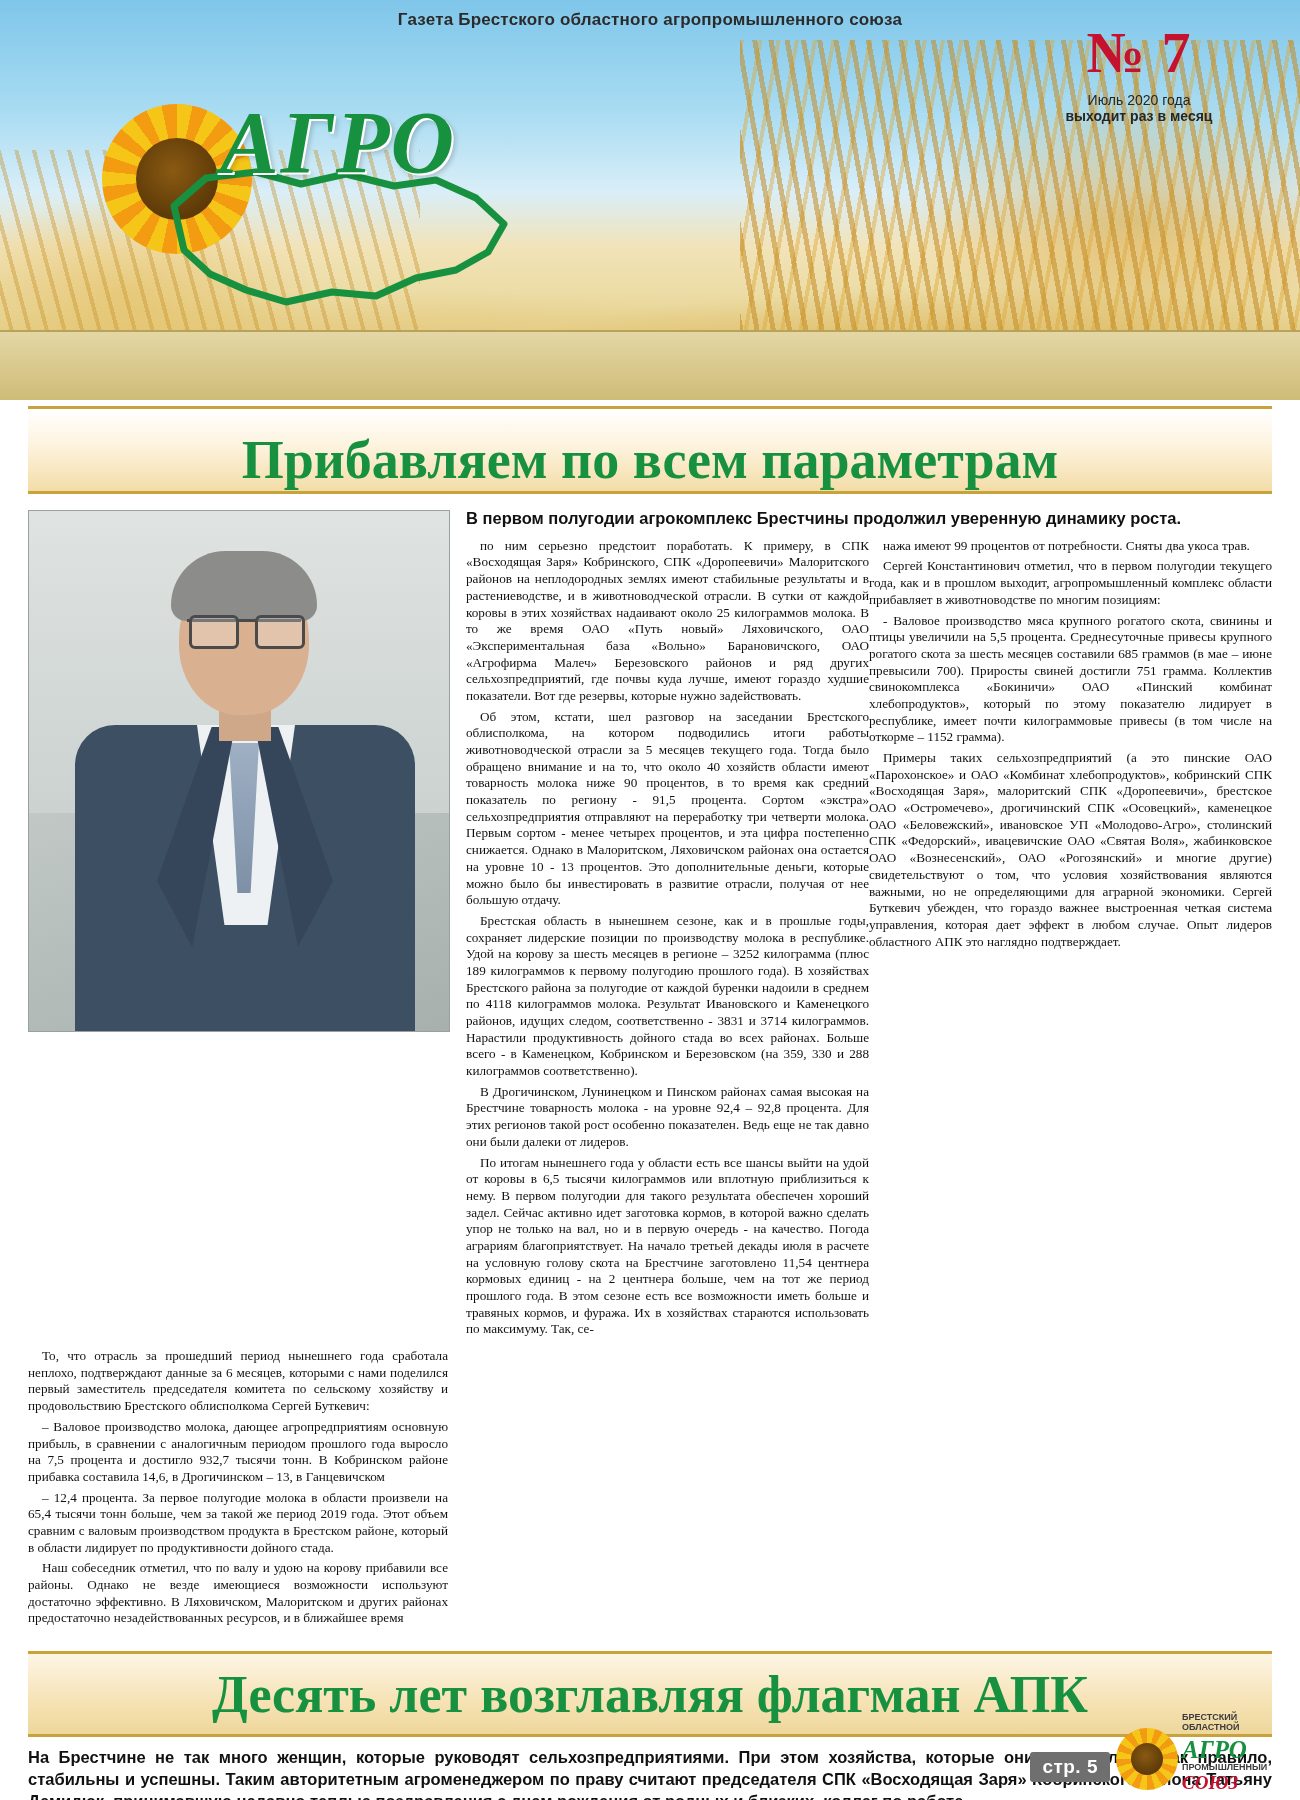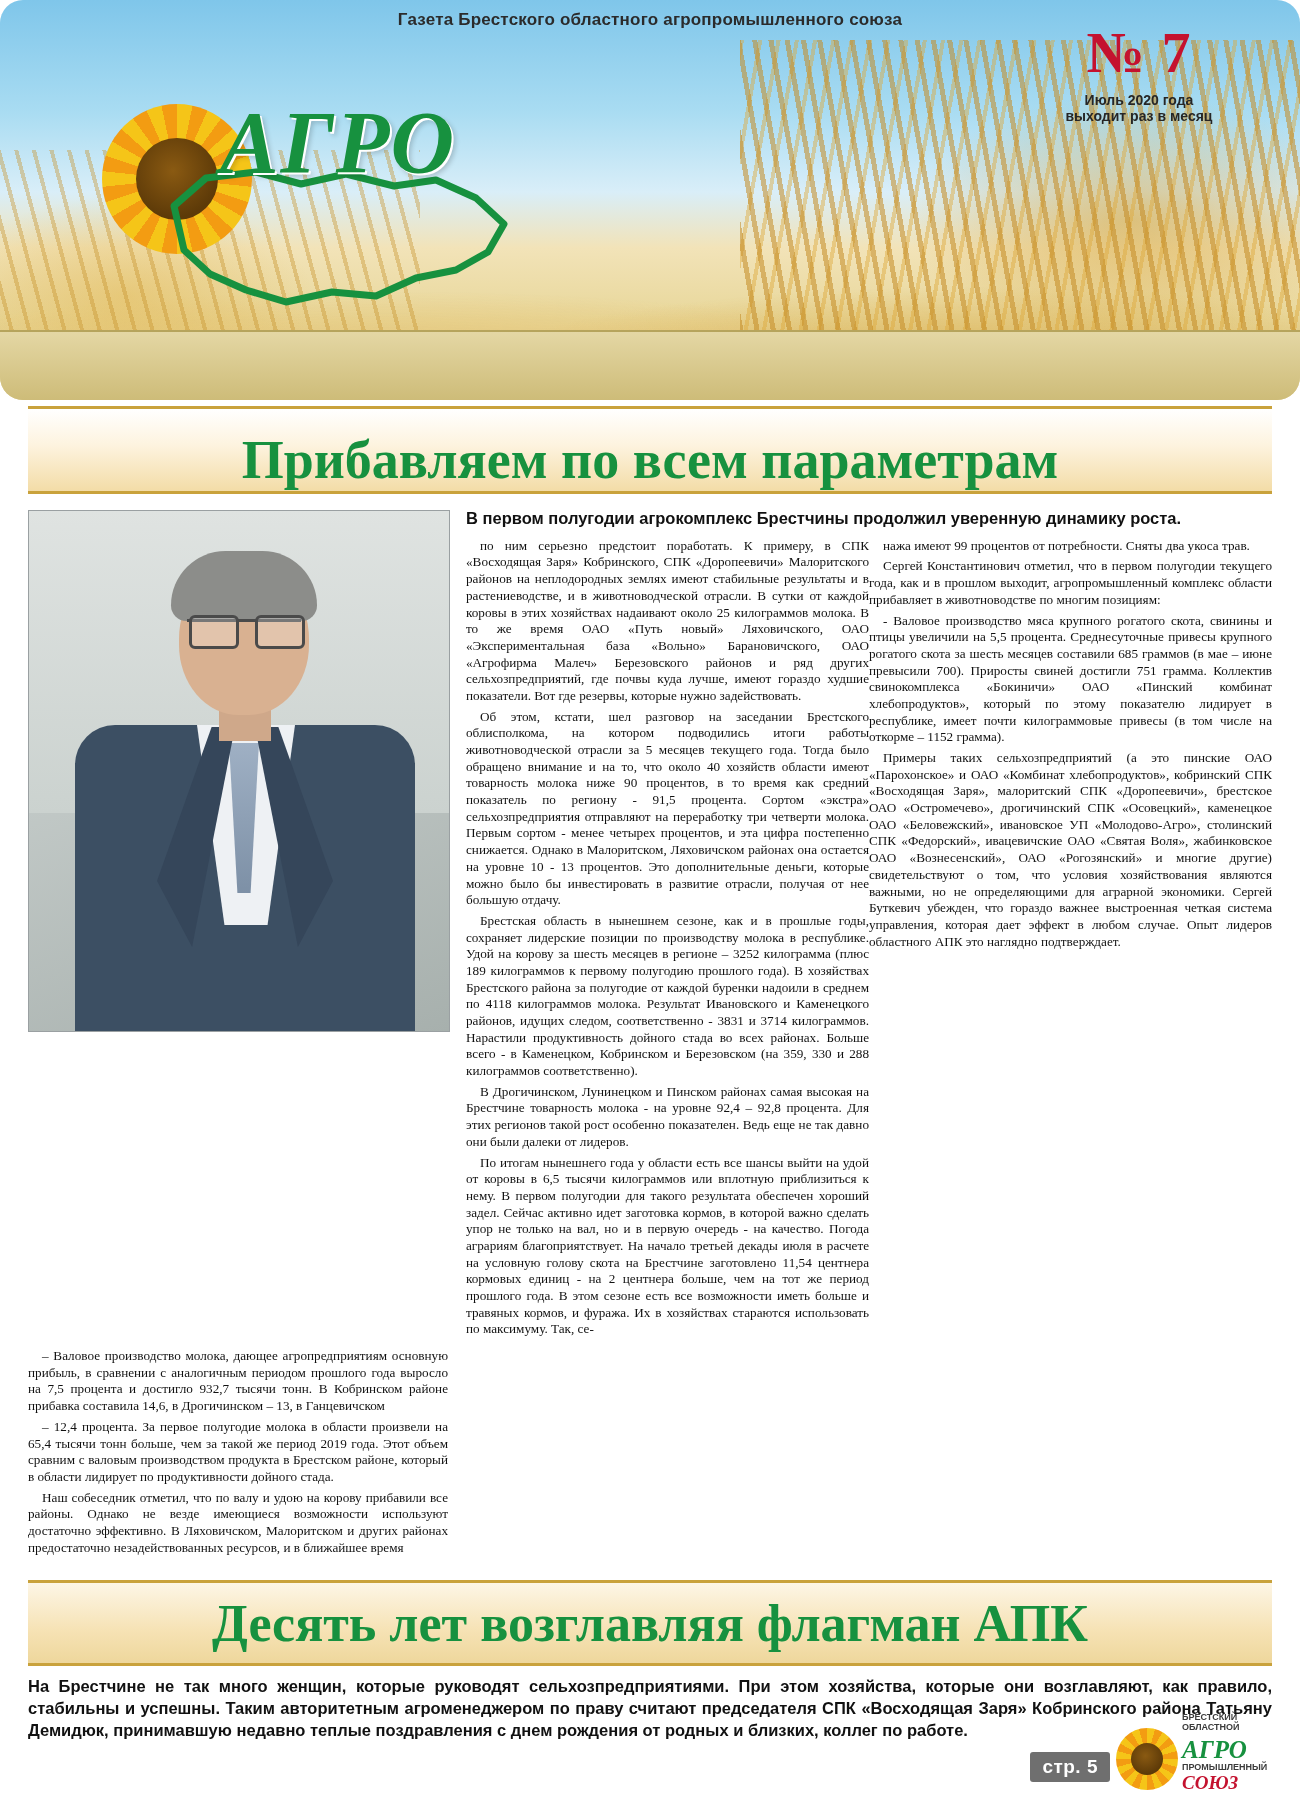--- a/index.html
+++ b/index.html
@@ -10,21 +10,20 @@
     color:#111;
     overflow:hidden;
     position:relative;
   }
   .page{width:1300px;height:1800px;position:relative;}
 
   
   .masthead{
     position:relative;width:1300px;height:400px;overflow:hidden;
     background:linear-gradient(180deg,#7fc6ea 0%,#a9dcf2 28%,#d9eef8 48%,#f2e3b8 62%,#e8d79a 80%,#dccb8d 100%);
-    border-radius:23px;
   }
   .sky-clouds{
     position:absolute;left:0;top:0;width:1300px;height:170px;
     background:
       radial-gradient(closed-shape at 20% 40%, rgba(255,255,255,.9), rgba(255,255,255,0) 60%),
       radial-gradient(ellipse 180px 60px at 18% 55%, rgba(255,255,255,.85), rgba(255,255,255,0) 70%),
       radial-gradient(ellipse 220px 70px at 55% 30%, rgba(255,255,255,.7), rgba(255,255,255,0) 70%),
       radial-gradient(ellipse 260px 80px at 85% 45%, rgba(255,255,255,.6), rgba(255,255,255,0) 70%);
   }
   .field-swoosh{
@@ -50,21 +49,21 @@
   .mh-topline{
     position:absolute;top:10px;left:0;width:1300px;text-align:center;
     font-family:"Liberation Sans", sans-serif;font-weight:bold;font-size:17px;color:#2b2b2b;
     letter-spacing:.2px;
   }
   .issue-block{position:absolute;right:36px;top:24px;text-align:center;width:250px;}
   .issue-no{
     font-family:"Liberation Serif", serif;font-weight:bold;font-size:58px;color:#c4122f;
     line-height:1;letter-spacing:1px;
   }
-  .issue-date{font-family:"Liberation Sans", sans-serif;font-size:14px;color:#262626;margin-top:10px;font-weight:bold;}
+  .issue-date{font-family:"Liberation Sans", sans-serif;font-size:14px;color:#262626;margin-top:10px;font-weight:normal;}
   .issue-sub{font-family:"Liberation Sans", sans-serif;font-size:14px;color:#262626;font-weight:bold;}
 
   .logo-wrap{position:absolute;left:40px;top:86px;width:1060px;height:230px;}
   .sunflower{
     position:absolute;left:62px;top:18px;width:150px;height:150px;
   }
   .sunflower .petals{
     position:absolute;inset:0;
     background:
       conic-gradient(from 0deg,
@@ -260,20 +259,21 @@
       <div class="col" style="width:404px;">
         <p>нажа имеют 99 процентов от потребности. Сняты два укоса трав.</p>
         <p>Сергей Константинович отметил, что в первом полугодии текущего года, как и в прошлом выходит, агропромышленный комплекс области прибавляет в животноводстве по многим позициям:</p>
         <p>- Валовое производство мяса крупного рогатого скота, свинины и птицы увеличили на 5,5 процента. Среднесуточные привесы крупного рогатого скота за шесть месяцев составили 685 граммов (в мае – июне превысили 700). Приросты свиней достигли 751 грамма. Коллектив свинокомплекса «Бокиничи» ОАО «Пинский комбинат хлебопродуктов», который по этому показателю лидирует в республике, имеет почти килограммовые привесы (в том числе на откорме – 1152 грамма).</p>
         <p>Примеры таких сельхозпредприятий (а это пинские ОАО «Парохонское» и ОАО «Комбинат хлебопродуктов», кобринский СПК «Восходящая Заря», малоритский СПК «Доропеевичи», брестское ОАО «Остромечево», дрогичинский СПК «Осовецкий», каменецкое ОАО «Беловежский», ивановское УП «Молодово-Агро», столинский СПК «Федорский», ивацевичские ОАО «Святая Воля», жабинковское ОАО «Вознесенский», ОАО «Рогозянский» и многие другие) свидетельствуют о том, что условия хозяйствования являются важными, но не определяющими для аграрной экономики. Сергей Буткевич убежден, что гораздо важнее выстроенная четкая система управления, которая дает эффект в любом случае. Опыт лидеров областного АПК это наглядно подтверждает.</p>
       </div>
     </div>
 
     <div style="display:flex;gap:16px;width:420px;margin-top:6px;">
       <div class="col" style="width:420px;">
+        <p>То, что отрасль за прошедший период нынешнего года сработала неплохо, подтверждают данные за 6 месяцев, которыми с нами поделился первый заместитель председателя комитета по сельскому хозяйству и продовольствию Брестского облисполкома Сергей Буткевич:</p>
         <p>– Валовое производство молока, дающее агропредприятиям основную прибыль, в сравнении с аналогичным периодом прошлого года выросло на 7,5 процента и достигло 932,7 тысячи тонн. В Кобринском районе прибавка составила 14,6, в Дрогичинском – 13, в Ганцевичском</p>
         <p>– 12,4 процента. За первое полугодие молока в области произвели на 65,4 тысячи тонн больше, чем за такой же период 2019 года. Этот объем сравним с валовым производством продукта в Брестском районе, который в области лидирует по продуктивности дойного стада.</p>
         <p>Наш собеседник отметил, что по валу и удою на корову прибавили все районы. Однако не везде имеющиеся возможности используют достаточно эффективно. В Ляховичском, Малоритском и других районах предостаточно незадействованных ресурсов, и в ближайшее время</p>
       </div>
     </div>
   </div>
 
   <div class="band2">
     <h1>Десять лет возглавляя флагман АПК</h1>
   </div>

